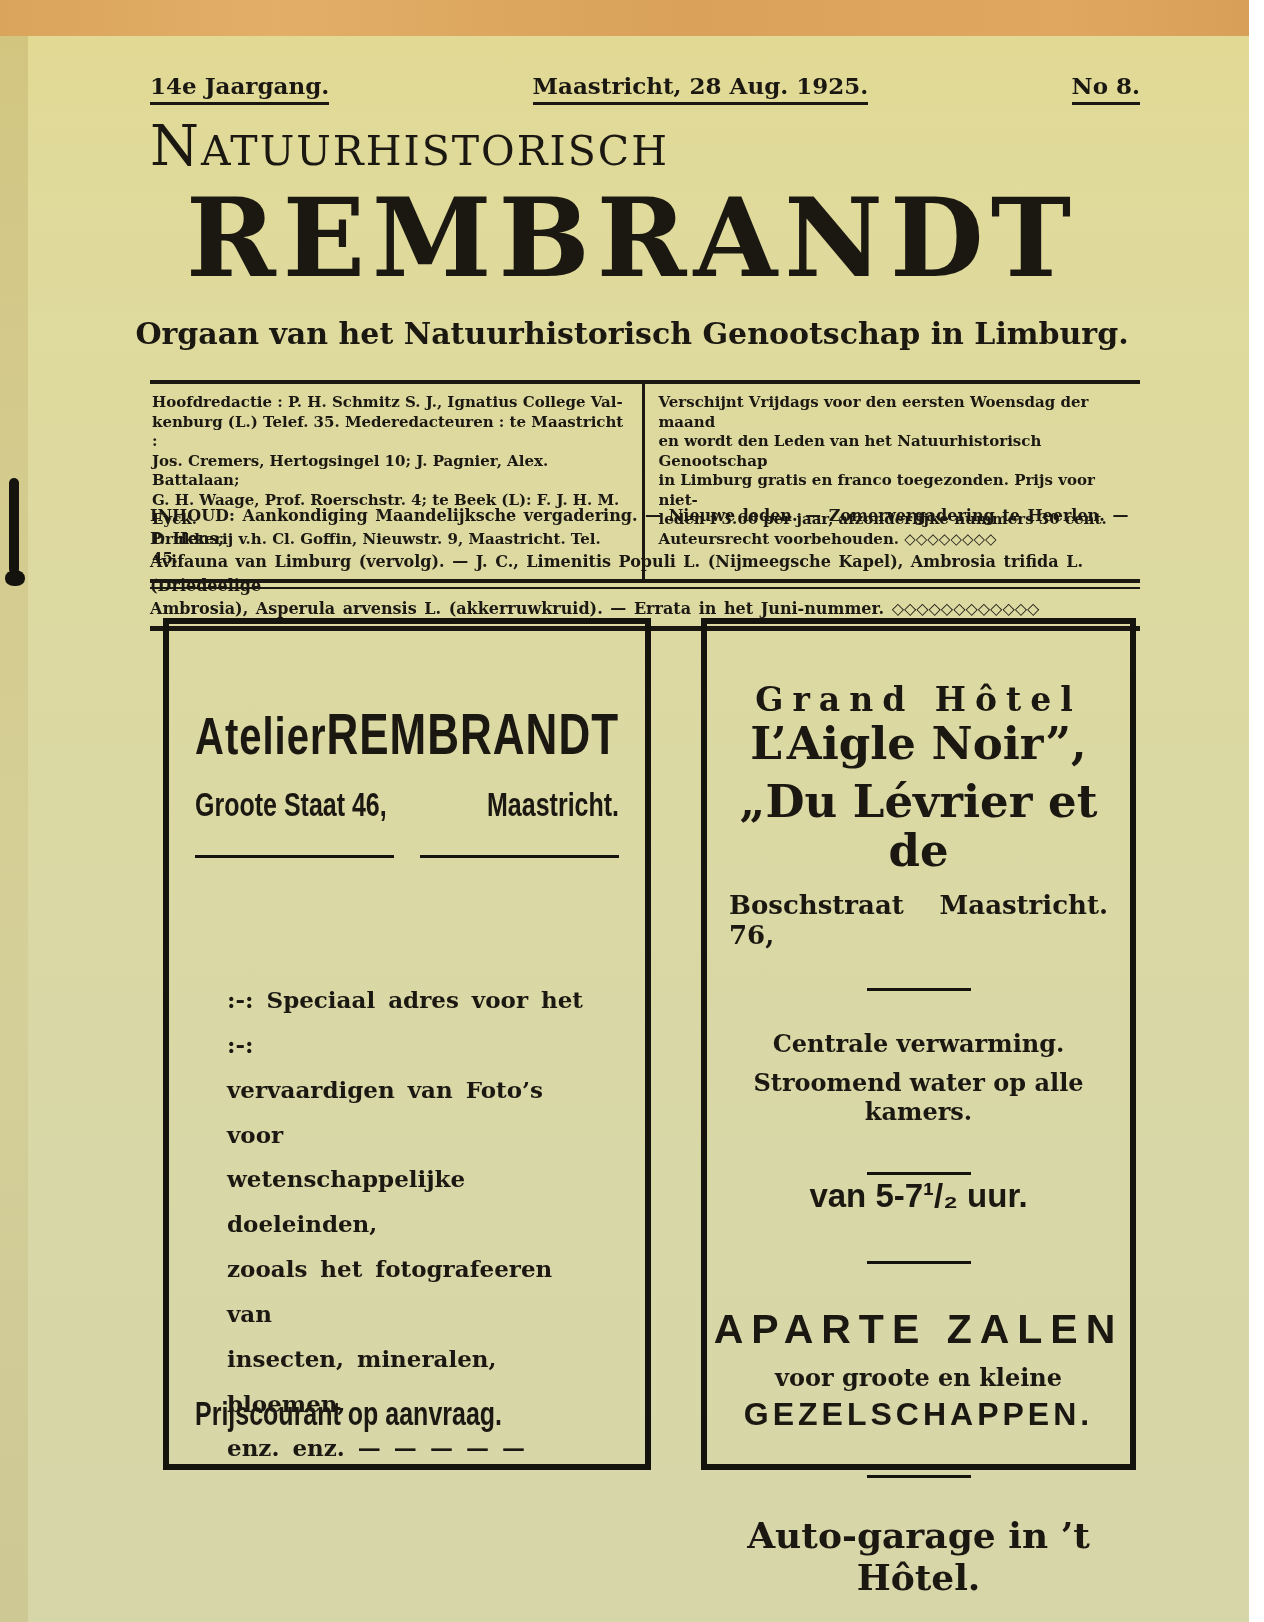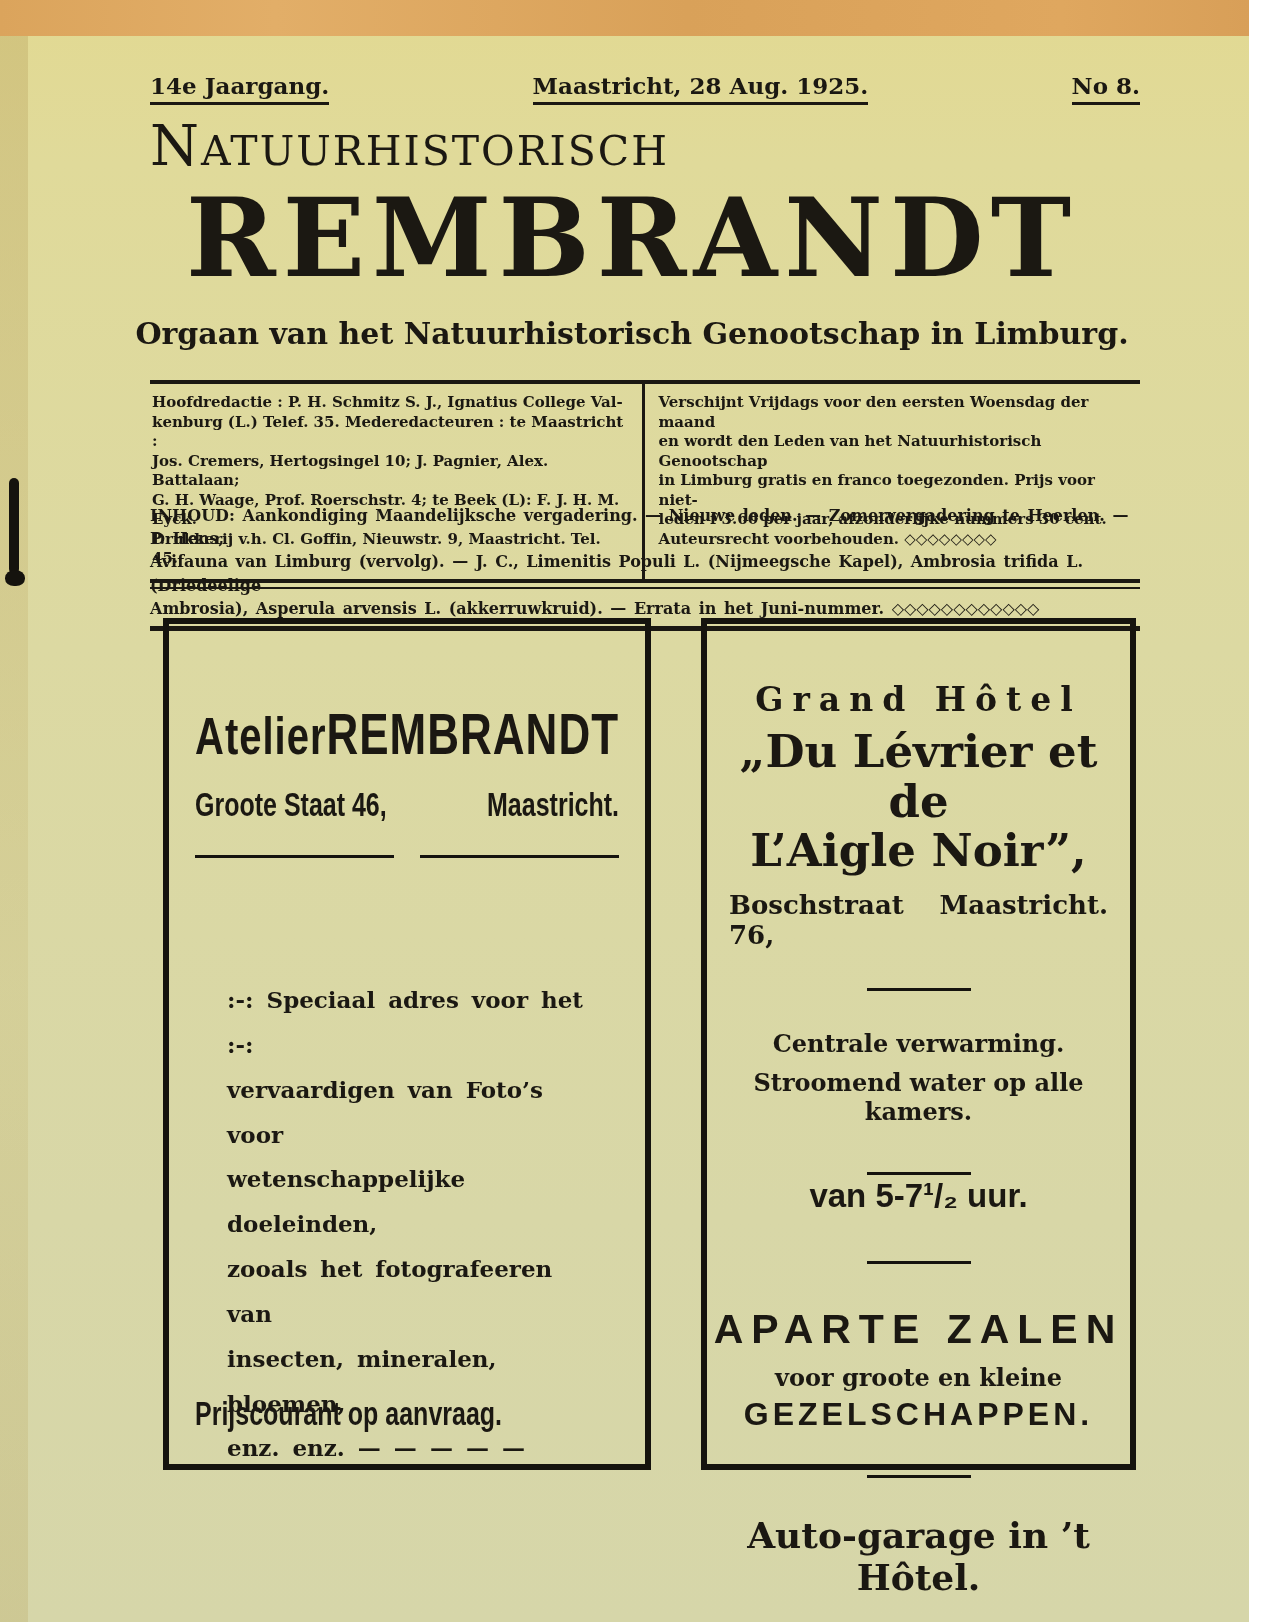--- a/index.html
+++ b/index.html
@@ -194,22 +194,22 @@
 vervaardigen  van  Foto’s  voor
 wetenschappelijke  doeleinden,
 zooals  het  fotografeeren  van
 insecten,  mineralen,  bloemen,
 enz. enz.   —   —   —   —   —</div>
       <div class="remb-footer sans tall">Prijscourant  op  aanvraag.</div>
     </div>
 
     <div class="ad-box hotel">
       <div class="hotel-heading">Grand Hôtel</div>
+      <div class="hotel-name">L’Aigle Noir”,</div>
       <div class="hotel-name l1">„Du Lévrier et de</div>
-      <div class="hotel-name">L’Aigle Noir”,</div>
       <div class="hotel-addr">
         <span>Boschstraat 76,</span>
         <span>Maastricht.</span>
       </div>
       <div class="short-rule r1"></div>
       <div class="amen1">Centrale  verwarming.</div>
       <div class="amen2">Stroomend  water  op  alle  kamers.</div>
       <div class="short-rule r2"></div>
       <div class="diners2 sans">van 5-7¹/₂ uur.</div>
       <div class="short-rule r3"></div>

